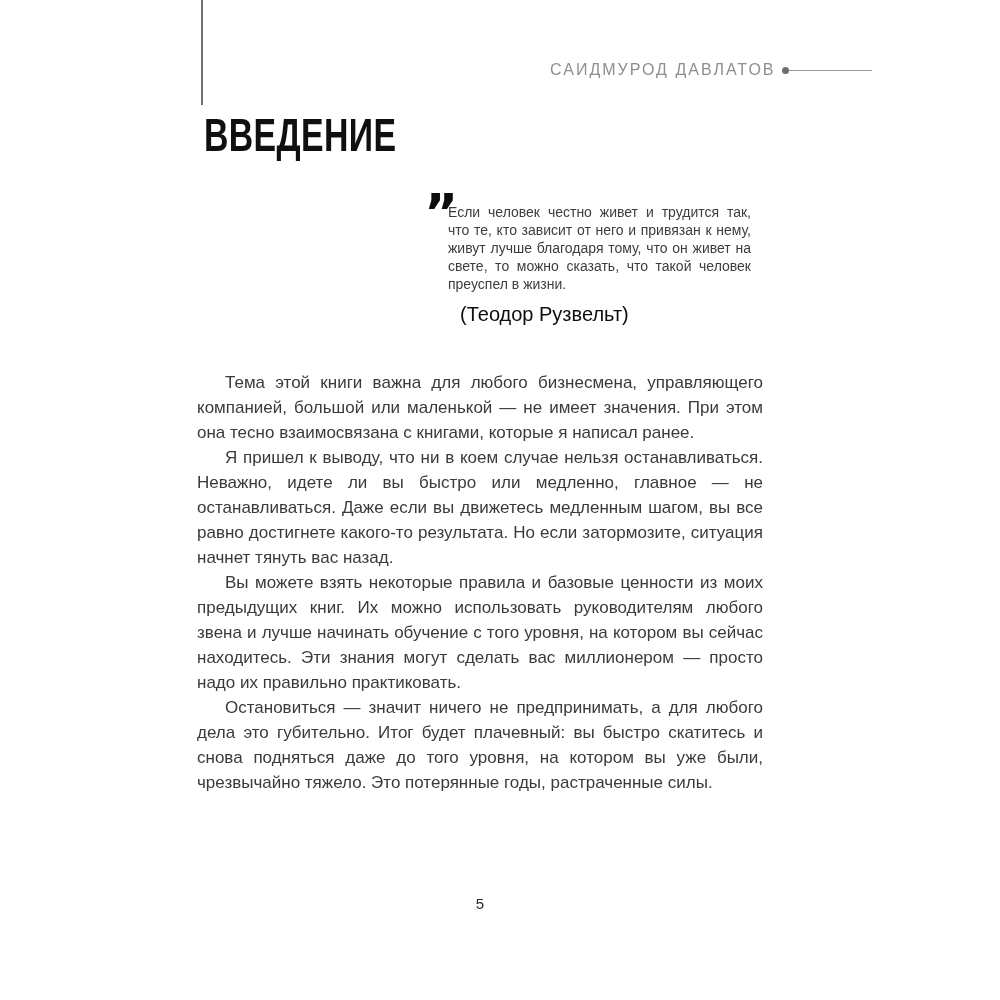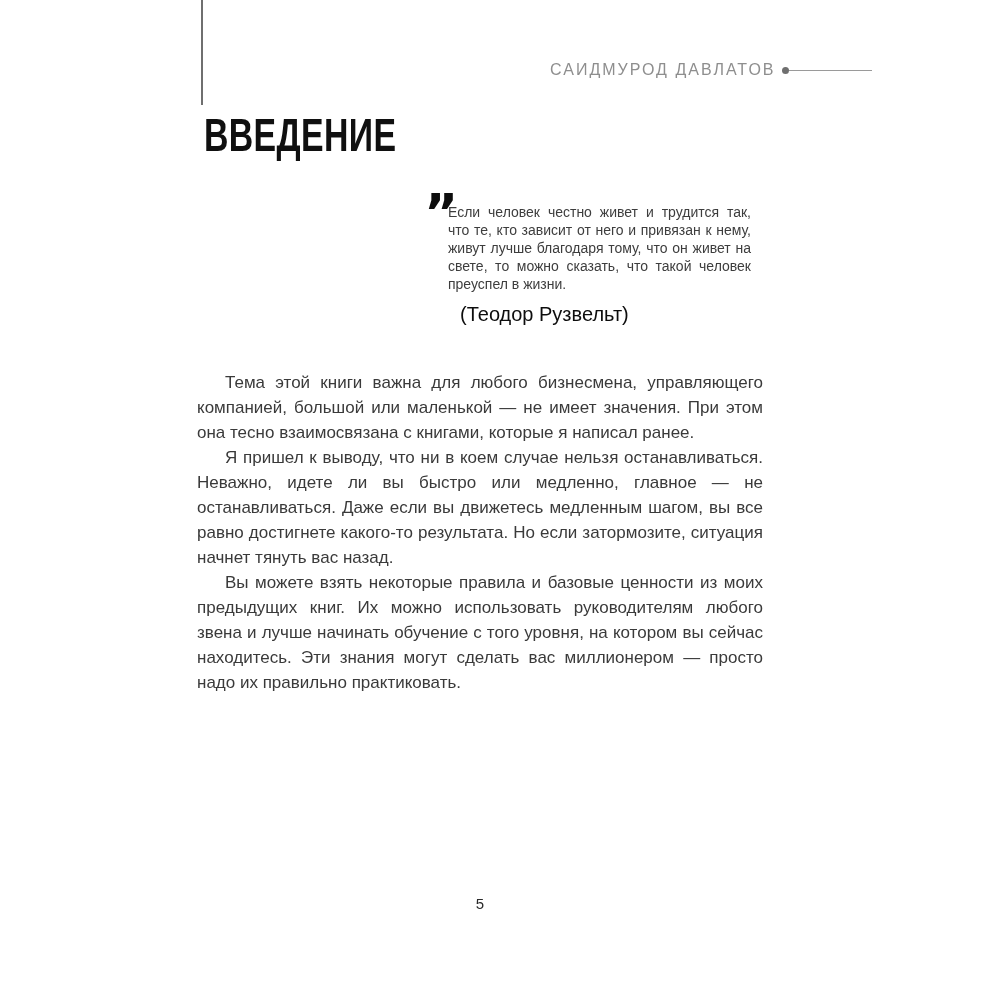--- a/index.html
+++ b/index.html
@@ -135,17 +135,18 @@
   <div class="quote-block">
     <span class="quote-icon">”</span>
     <div class="quote-text">Если человек честно живет и трудится так, что те, кто зависит от него и привязан к нему, живут лучше благодаря тому, что он живет на свете, то можно сказать, что такой человек преуспел в жизни.</div>
     <div class="quote-attribution">(Теодор Рузвельт)</div>
   </div>
 
   <div class="body-text">
       <p>Тема этой книги важна для любого бизнесмена, управляющего компанией, большой или маленькой — не имеет значения. При этом она тесно взаимосвязана с книгами, которые я написал ранее.</p>
       <p>Я пришел к выводу, что ни в коем случае нельзя останавливаться. Неважно, идете ли вы быстро или медленно, главное — не останавливаться. Даже если вы движетесь медленным шагом, вы все равно достигнете какого-то результата. Но если затормозите, ситуация начнет тянуть вас назад.</p>
       <p>Вы можете взять некоторые правила и базовые ценности из моих предыдущих книг. Их можно использовать руководителям любого звена и лучше начинать обучение с того уровня, на котором вы сейчас находитесь. Эти знания могут сделать вас миллионером — просто надо их правильно практиковать.</p>
+      <p>Остановиться — значит ничего не предпринимать, а для любого дела это губительно. Итог будет плачевный: вы быстро скатитесь и снова подняться даже до того уровня, на котором вы уже были, чрезвычайно тяжело. Это потерянные годы, растраченные силы.</p>
     </div>
 
   <div class="page-number">5</div>
 
 </div>
 
 </body></html>

